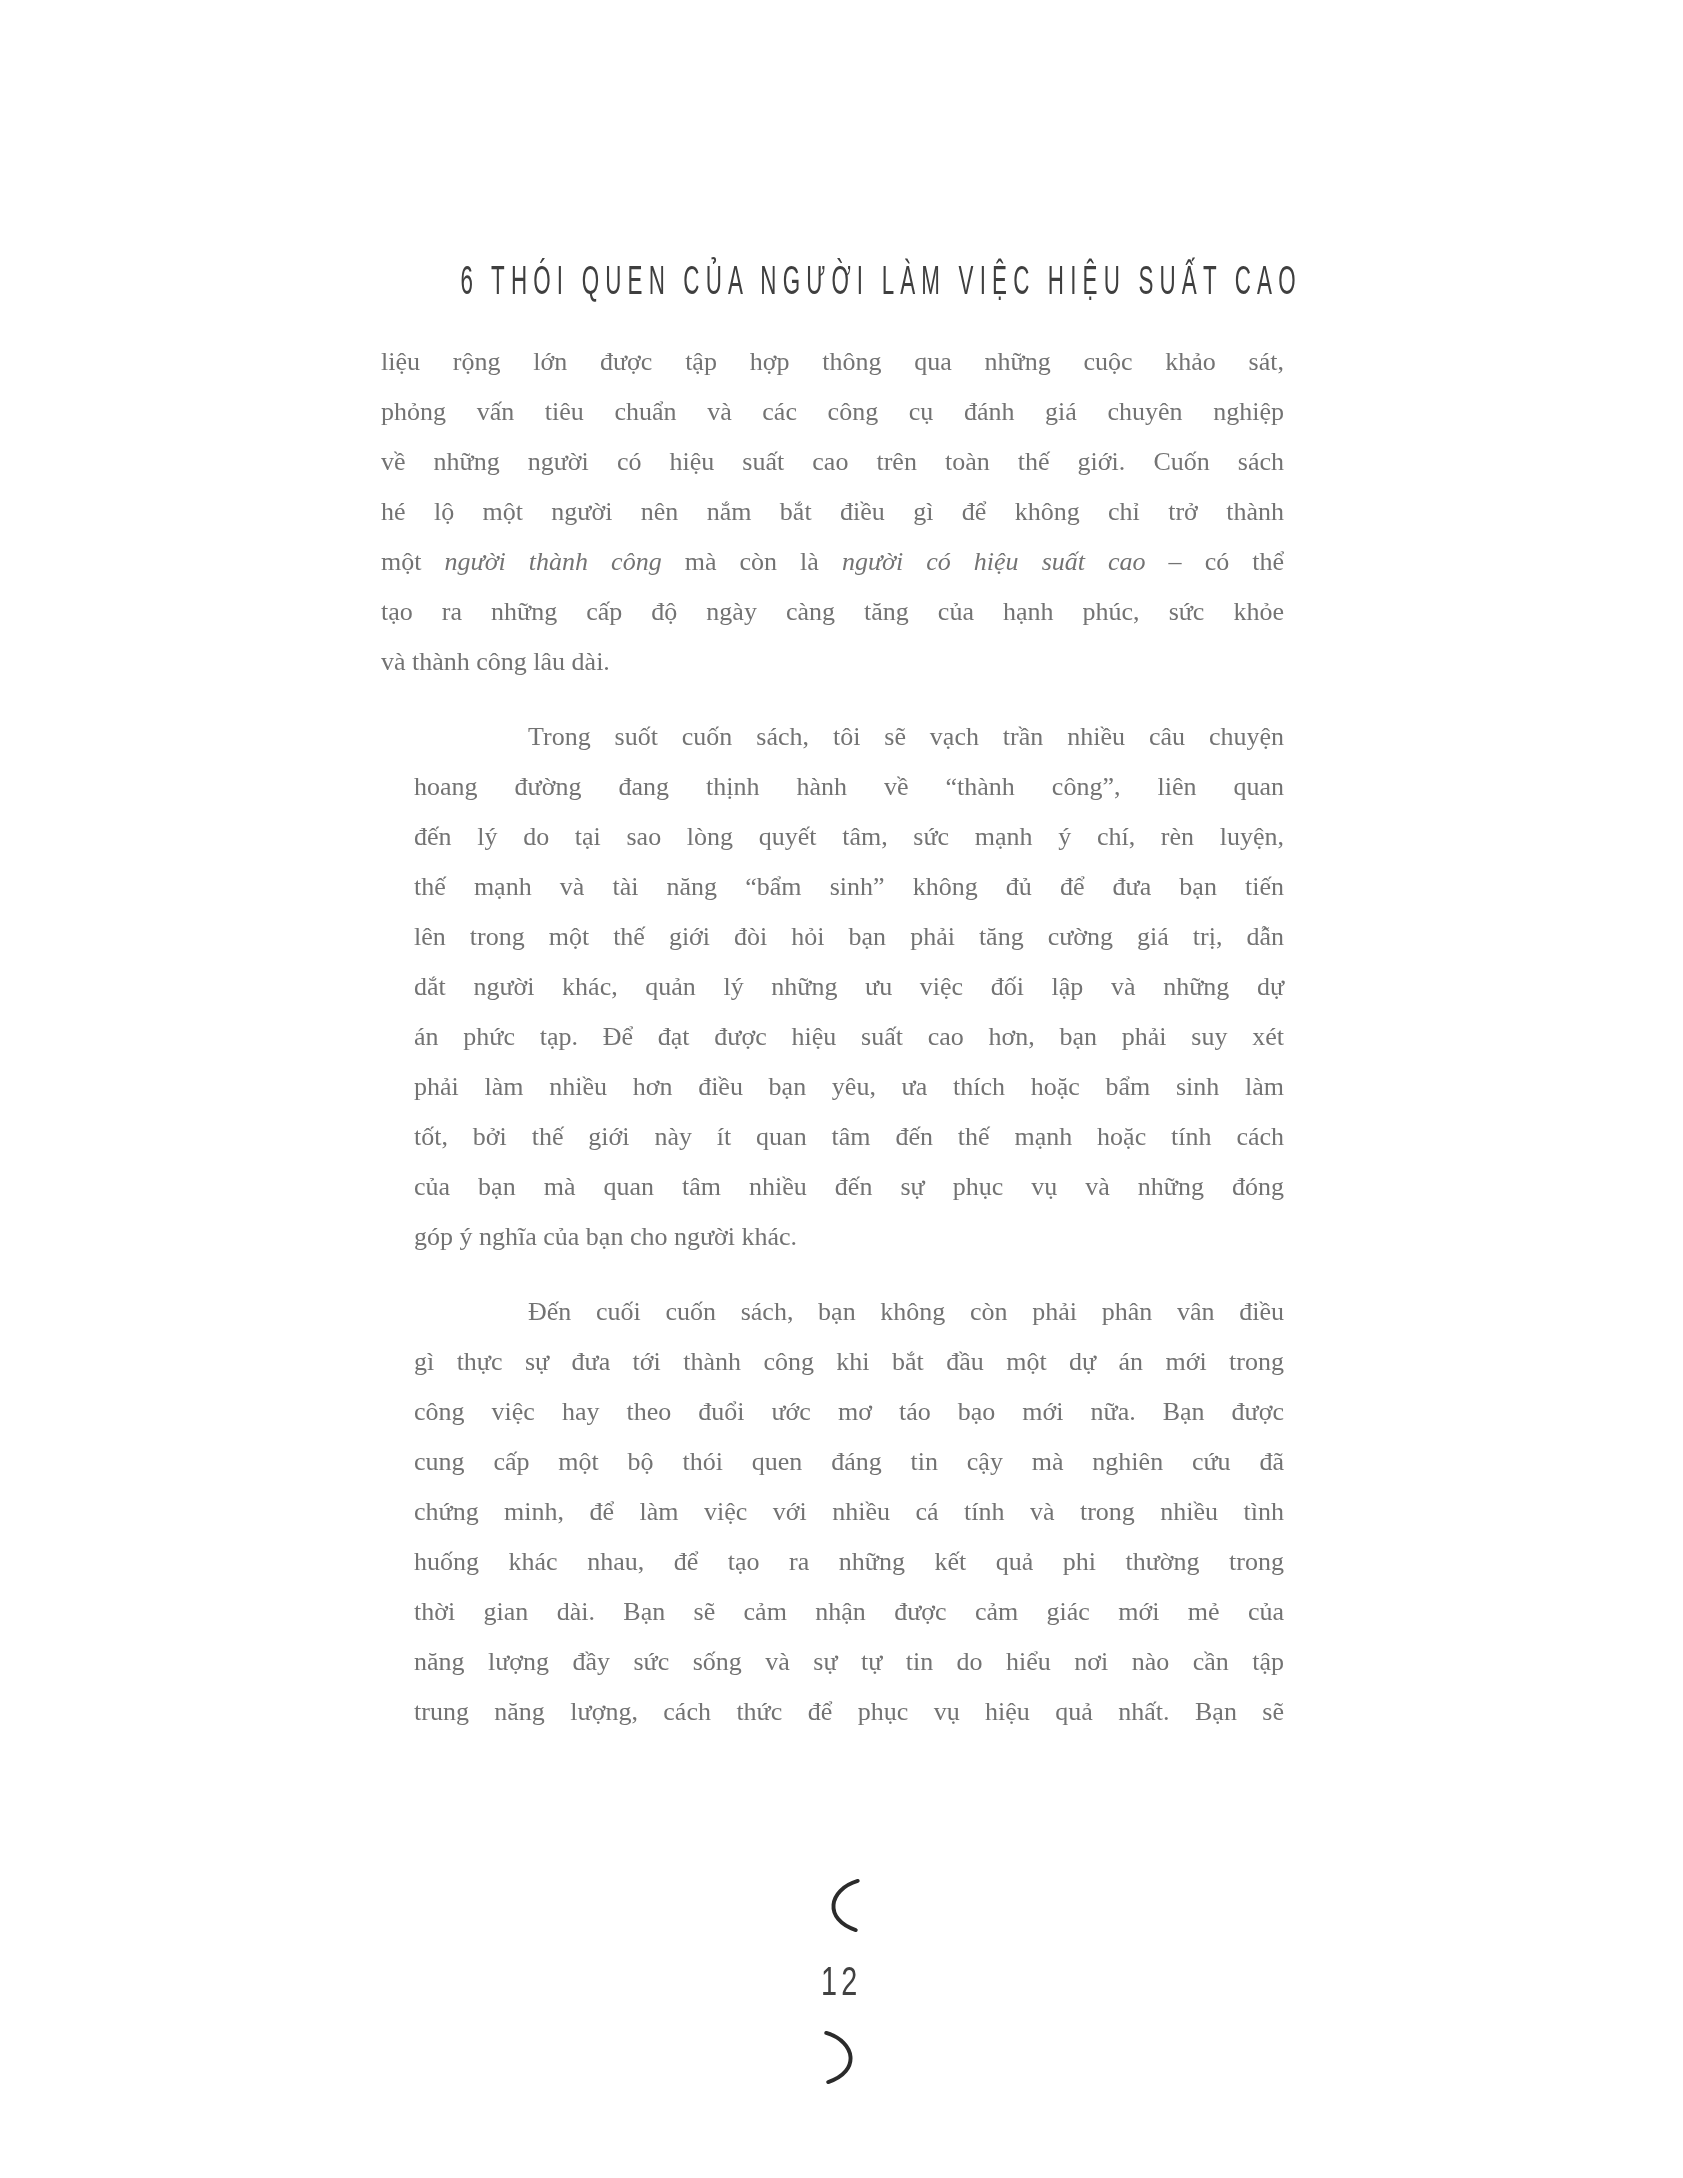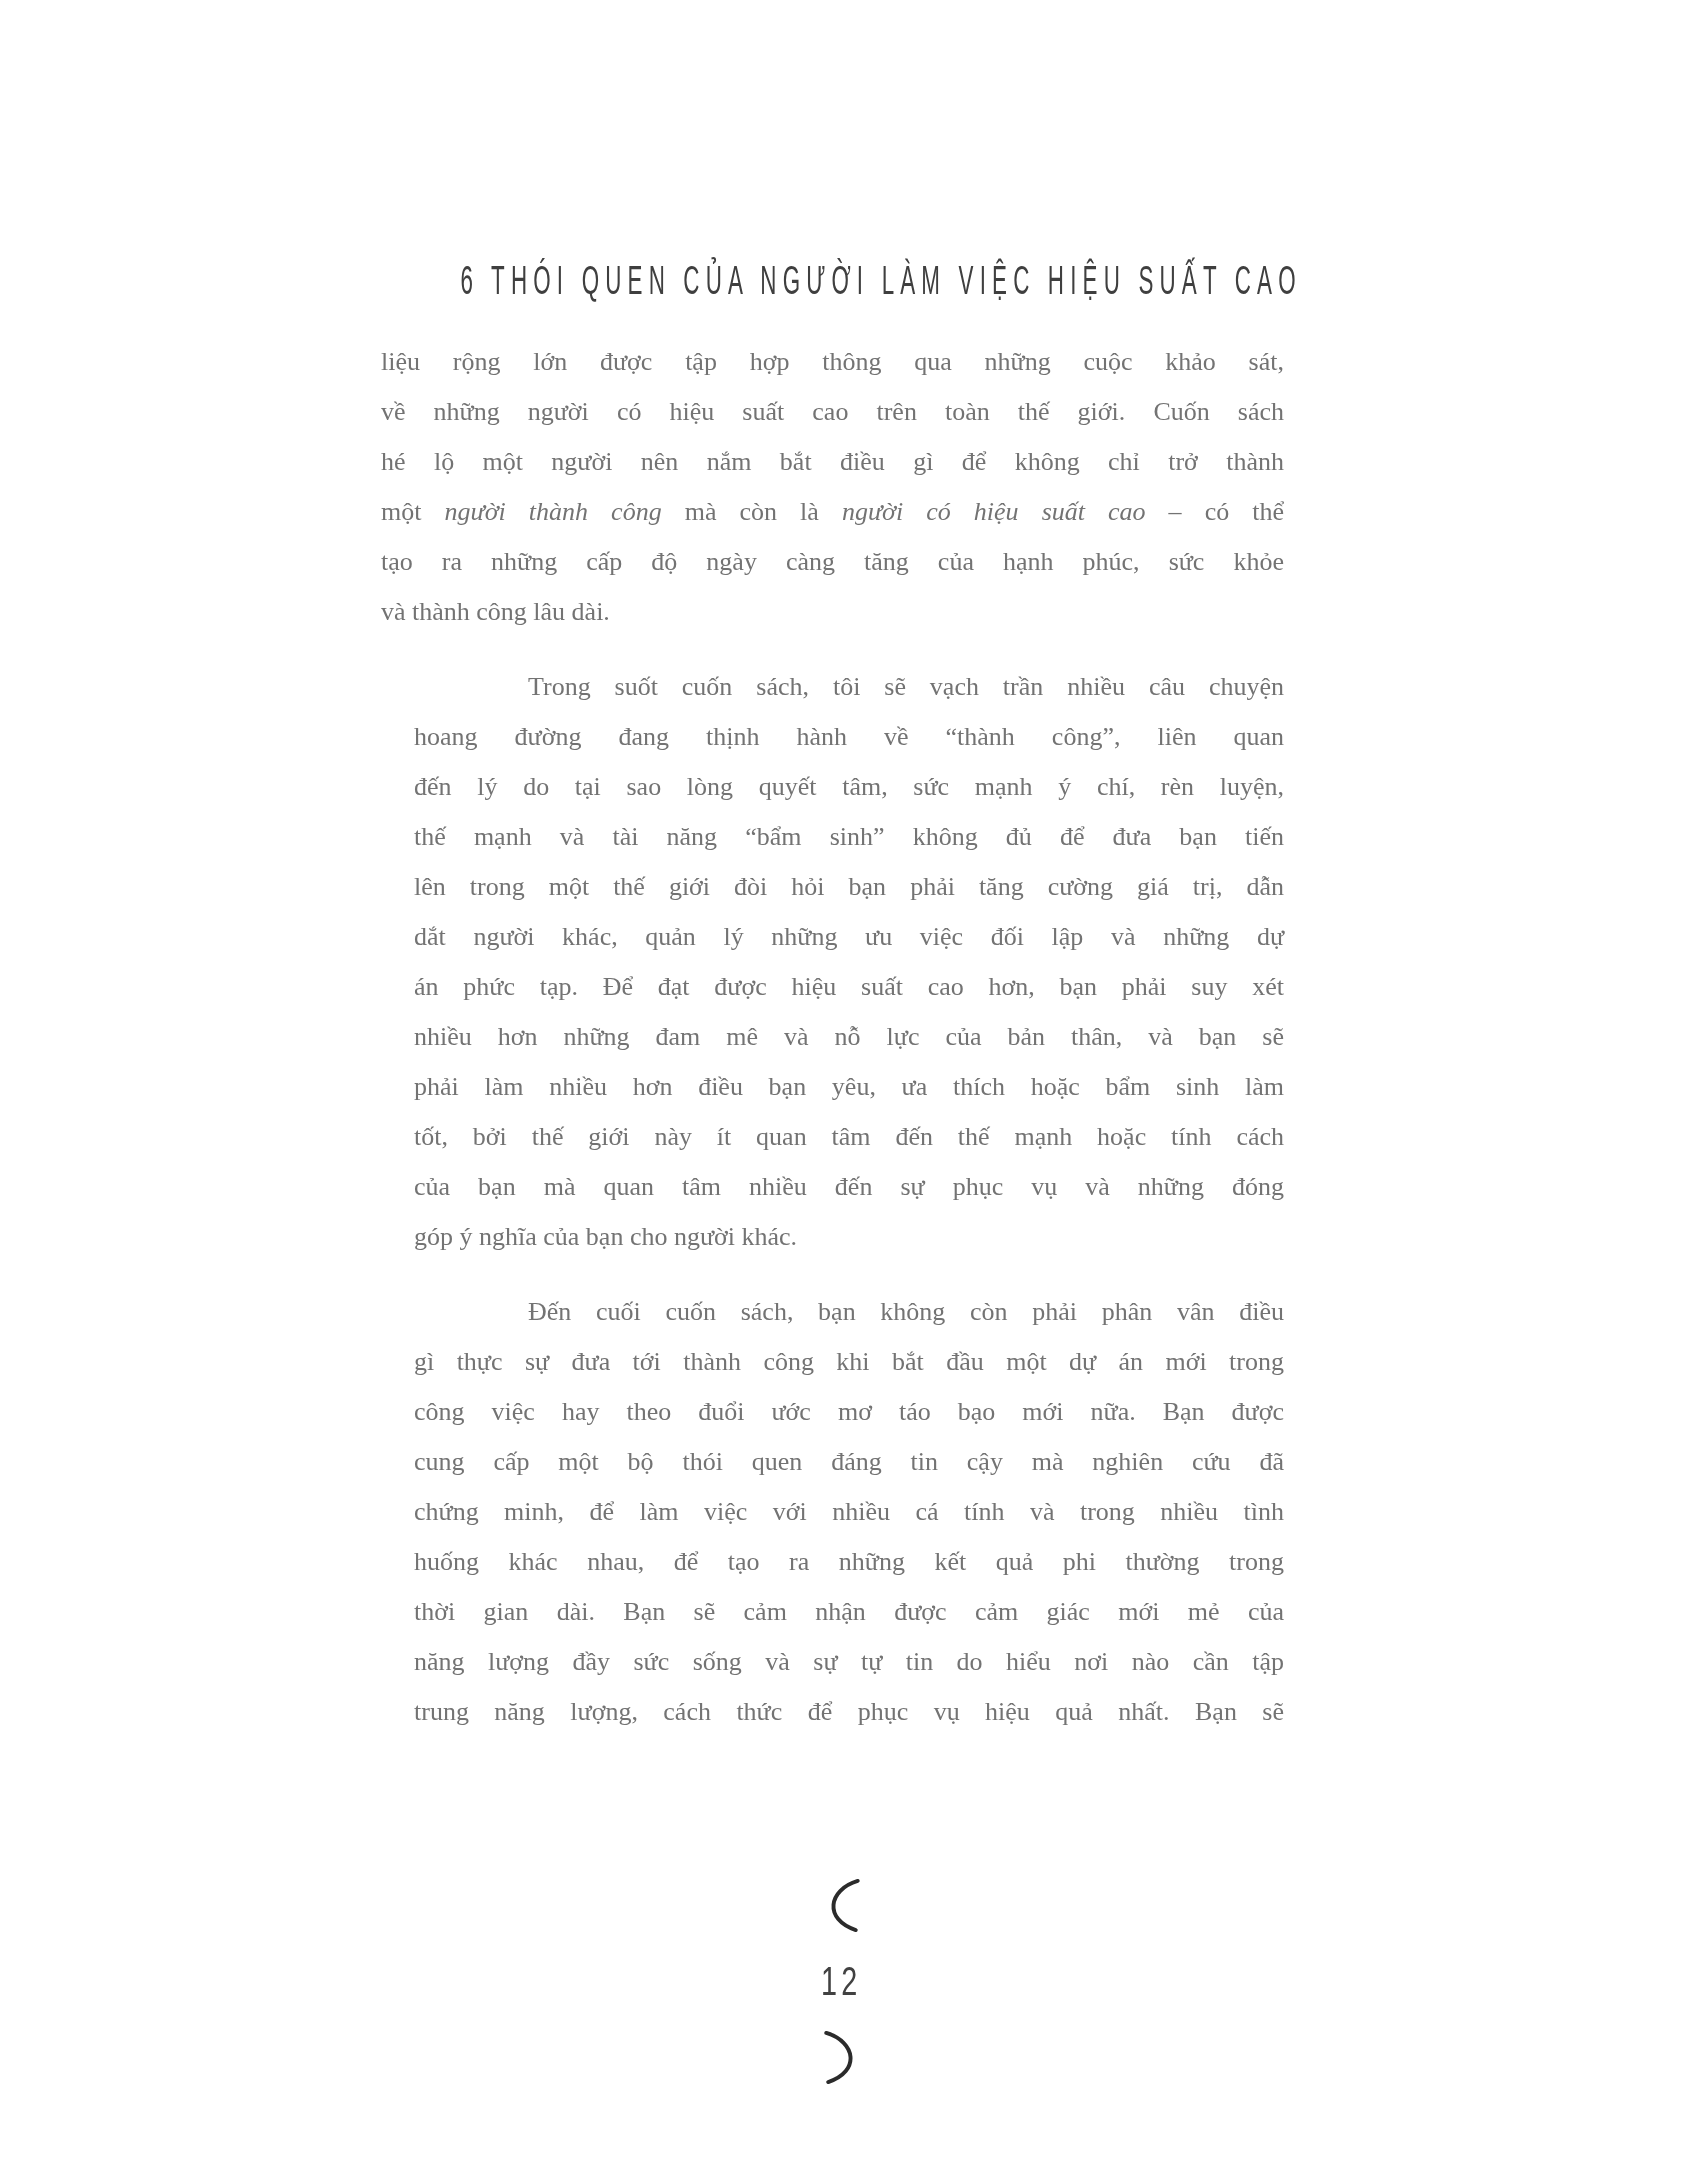--- a/index.html
+++ b/index.html
@@ -54,35 +54,35 @@
 
 <div class="page">
 
   <div class="running-head">
     <span class="rh-inner">6 THÓI QUEN CỦA NGƯỜI LÀM VIỆC HIỆU SUẤT CAO</span>
   </div>
 
   <div class="body-text">
       <div class="para">
         <div class="line">liệu rộng lớn được tập hợp thông qua những cuộc khảo sát,</div>
+        <div class="line">phỏng vấn tiêu chuẩn và các công cụ đánh giá chuyên nghiệp</div>
         <div class="line">về những người có hiệu suất cao trên toàn thế giới. Cuốn sách</div>
         <div class="line">hé lộ một người nên nắm bắt điều gì để không chỉ trở thành</div>
         <div class="line"><span>một </span><em>người thành công</em><span> mà còn là </span><em>người có hiệu suất cao</em><span> – có thể</span></div>
         <div class="line">tạo ra những cấp độ ngày càng tăng của hạnh phúc, sức khỏe</div>
         <div class="line noju">và thành công lâu dài.</div>
       </div>
       <div class="para indent">
         <div class="line">Trong suốt cuốn sách, tôi sẽ vạch trần nhiều câu chuyện</div>
         <div class="line">hoang đường đang thịnh hành về “thành công”, liên quan</div>
         <div class="line">đến lý do tại sao lòng quyết tâm, sức mạnh ý chí, rèn luyện,</div>
         <div class="line">thế mạnh và tài năng “bẩm sinh” không đủ để đưa bạn tiến</div>
         <div class="line">lên trong một thế giới đòi hỏi bạn phải tăng cường giá trị, dẫn</div>
         <div class="line">dắt người khác, quản lý những ưu việc đối lập và những dự</div>
         <div class="line">án phức tạp. Để đạt được hiệu suất cao hơn, bạn phải suy xét</div>
-        <div class="line">nhiều hơn những đam mê và nỗ lực của bản thân, và bạn sẽ</div>
         <div class="line">phải làm nhiều hơn điều bạn yêu, ưa thích hoặc bẩm sinh làm</div>
         <div class="line">tốt, bởi thế giới này ít quan tâm đến thế mạnh hoặc tính cách</div>
         <div class="line">của bạn mà quan tâm nhiều đến sự phục vụ và những đóng</div>
         <div class="line noju">góp ý nghĩa của bạn cho người khác.</div>
       </div>
       <div class="para indent">
         <div class="line">Đến cuối cuốn sách, bạn không còn phải phân vân điều</div>
         <div class="line">gì thực sự đưa tới thành công khi bắt đầu một dự án mới trong</div>
         <div class="line">công việc hay theo đuổi ước mơ táo bạo mới nữa. Bạn được</div>
         <div class="line">cung cấp một bộ thói quen đáng tin cậy mà nghiên cứu đã</div>

